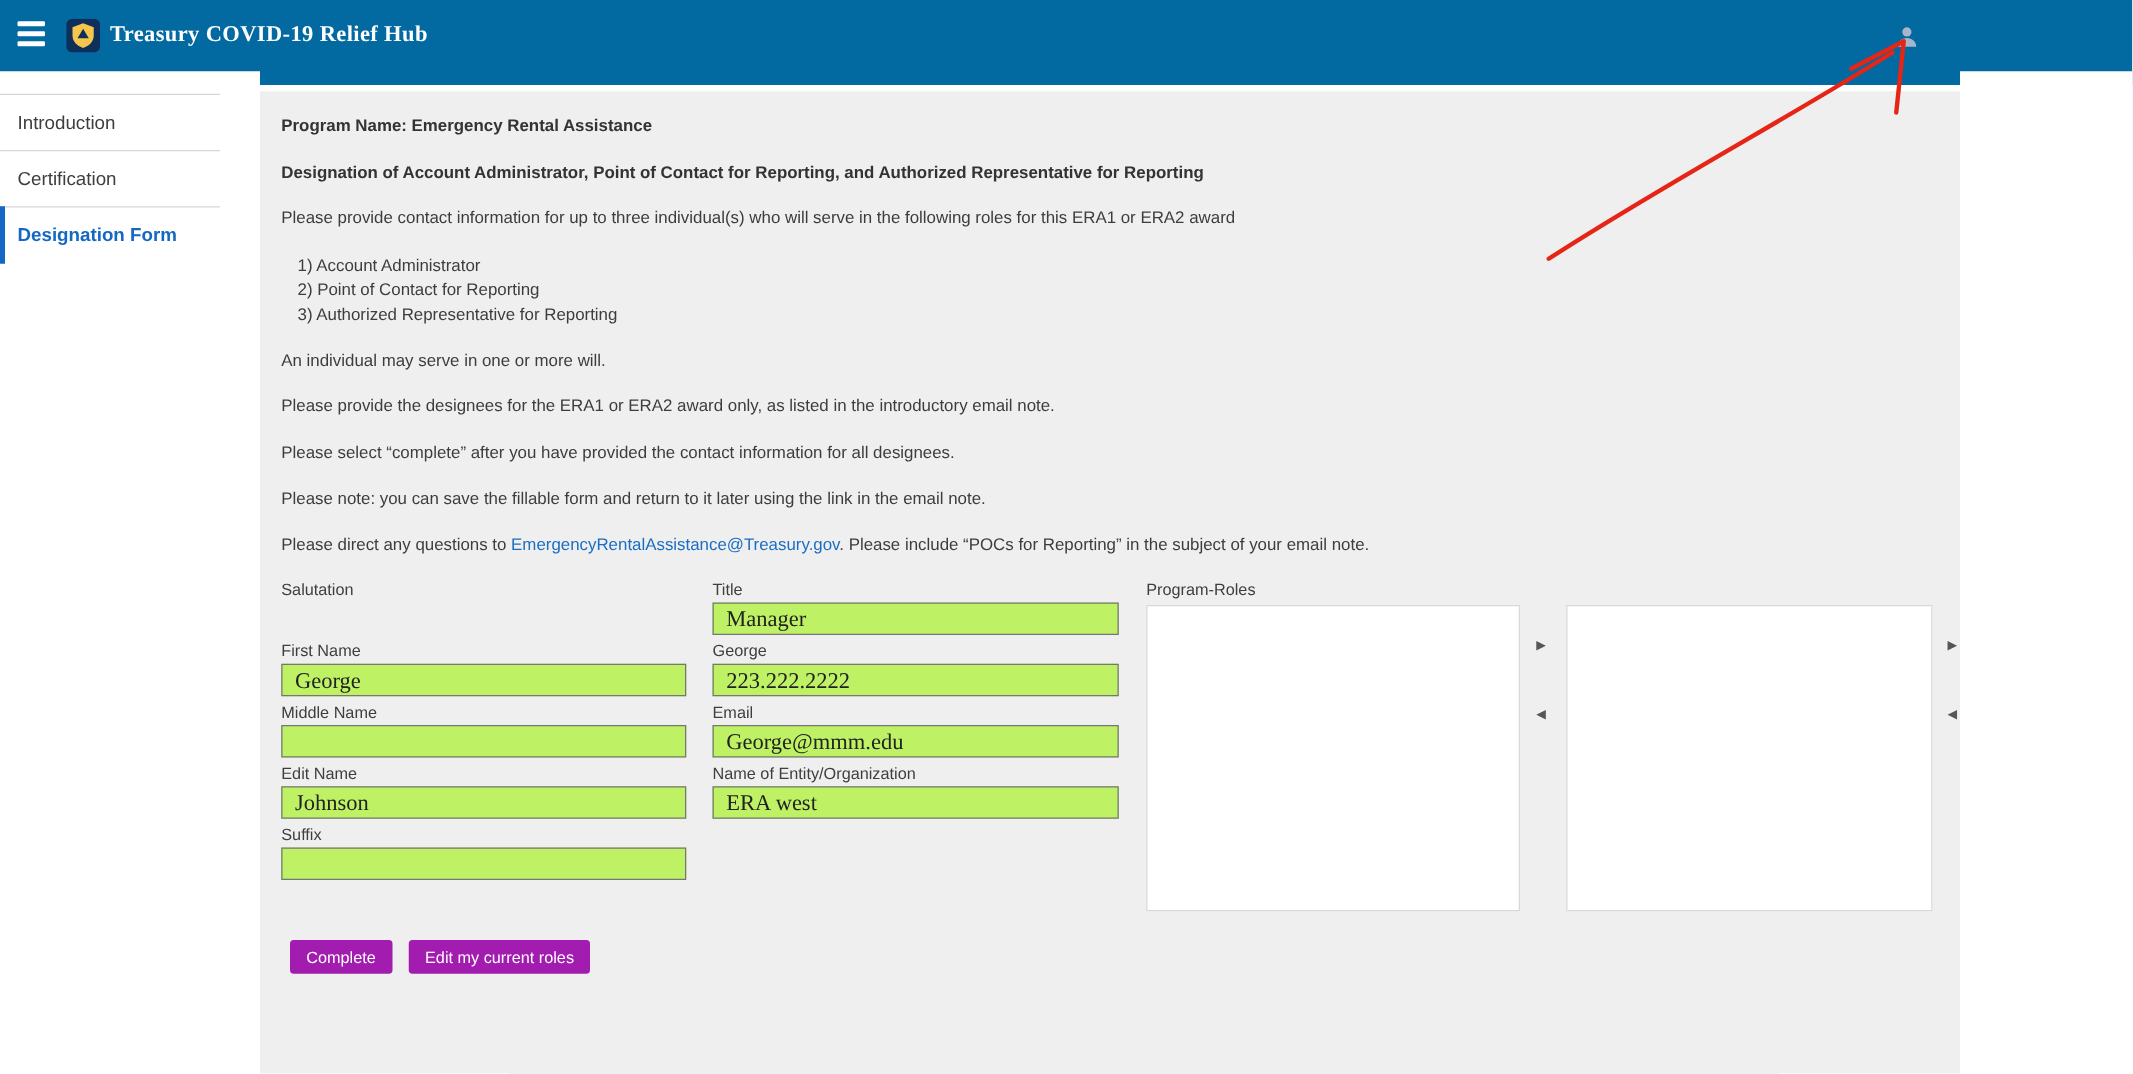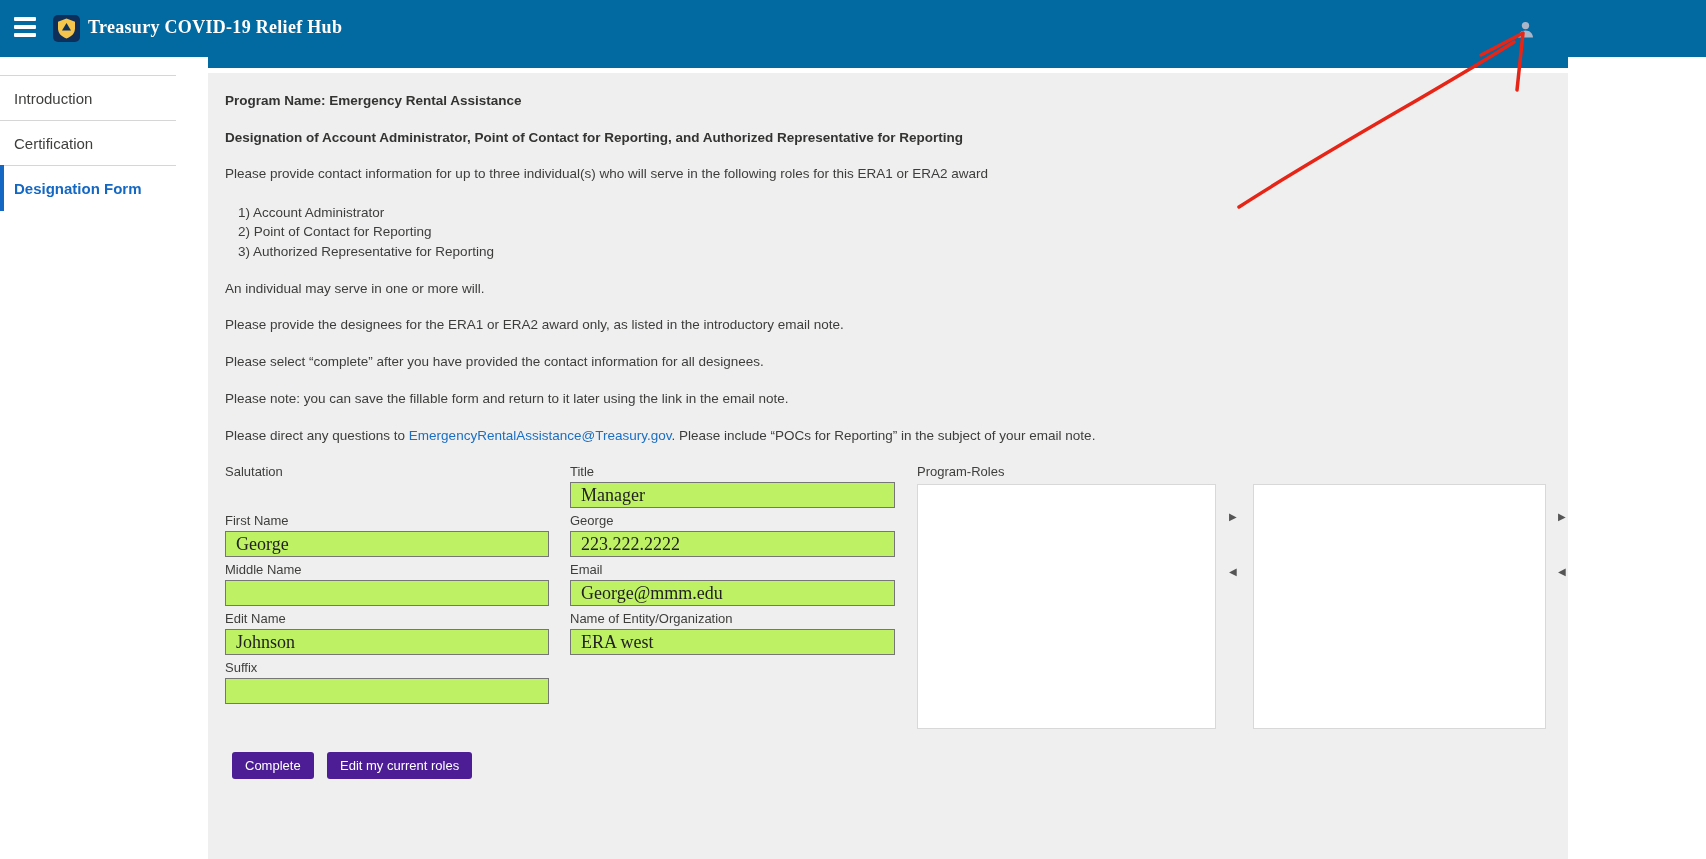--- a/index.html
+++ b/index.html
@@ -47,21 +47,21 @@
     position:absolute; height:26px; border:1px solid #767676; background:#fff;
     display:flex; align-items:center; justify-content:space-between;
     padding:0 10px; cursor:pointer;
   }
   .combo .combo-value { font-family:"Liberation Serif", serif; font-size:14.5px; color:#222; }
   .combo .caret { font-size:9px; color:#444; }
   .listbox { position:absolute; width:299px; height:245px; background:#fff; border:1px solid #d8d8d8; cursor:pointer; }
   .mover { position:absolute; font-size:10px; color:#555; cursor:pointer; line-height:1; }
   .btn {
     position:absolute; height:27px; border:none; border-radius:3px;
-    background:#4c1d95; color:#fff; font-family:"Liberation Sans", sans-serif;
+    background:#a21caf; color:#fff; font-family:"Liberation Sans", sans-serif;
     font-size:13px; padding:0 13px; cursor:pointer; white-space:nowrap;
   }
   .right-gutter { position:absolute; left:1568px; top:57px; width:138px; height:802px; background:#fff; }
   .annotation-layer { position:absolute; left:0; top:0; width:1706px; height:859px; pointer-events:none; z-index:50; }
 </style>
 </head>
 <body>
 
 <div class="screen">
 

